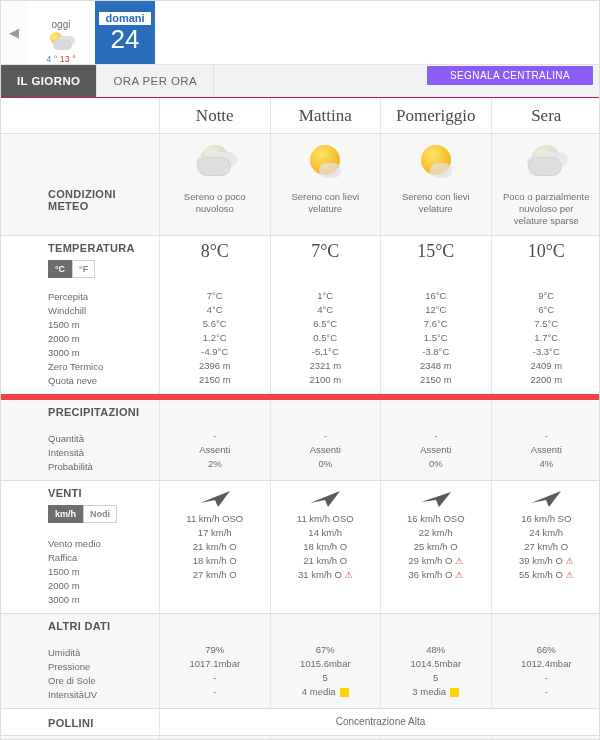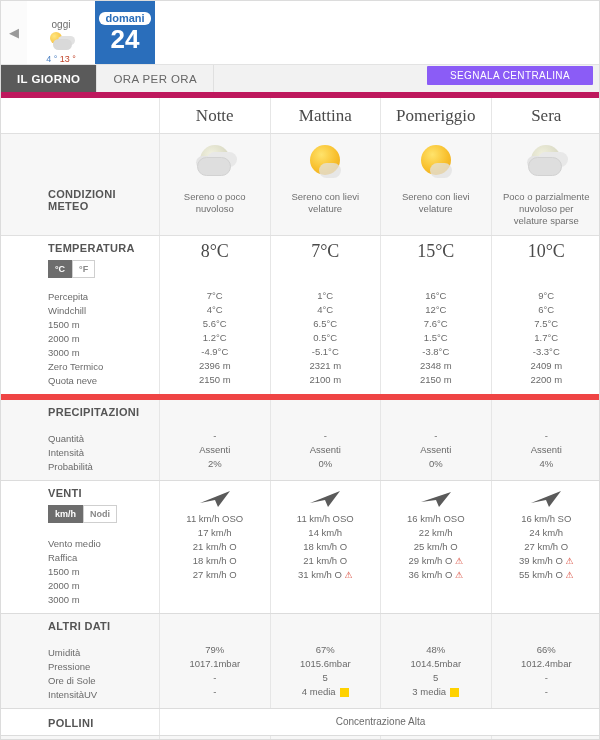--- a/index.html
+++ b/index.html
@@ -62,32 +62,32 @@
   .day-card.selected {
     background: #2a6ebb;
     color: #ffffff;
     width: 60px;
     justify-content: center;
     padding-top: 0;
   }
   .day-card.selected .dlabel {
     background: #ffffff; color: #2a6ebb;
     font-weight: bold; font-size: 11px;
-    border-radius: 6px; padding: 1px 6px;
+    border-radius: 0; padding: 1px 6px;
   }
   .day-card.selected .dnum {
-    font-size: 26px; font-weight: bold; color: #ffffff; line-height: 28px;
+    font-size: 26px; font-weight: normal; color: #ffffff; line-height: 28px;
   }
 
   
   .tabbar {
     height: 33px;
     background: #f2f2f2;
     display: flex; align-items: stretch;
-    border-bottom: 6px solid #be185d;
+    border-bottom: 1px solid #be185d;
     position: relative;
   }
   .tab {
     display: flex; align-items: center; justify-content: center;
     padding: 0 16px;
     font-size: 11.5px;
     letter-spacing: .4px;
     color: #666;
     background: #f2f2f2;
     border-right: 1px solid #e0e0e0;

